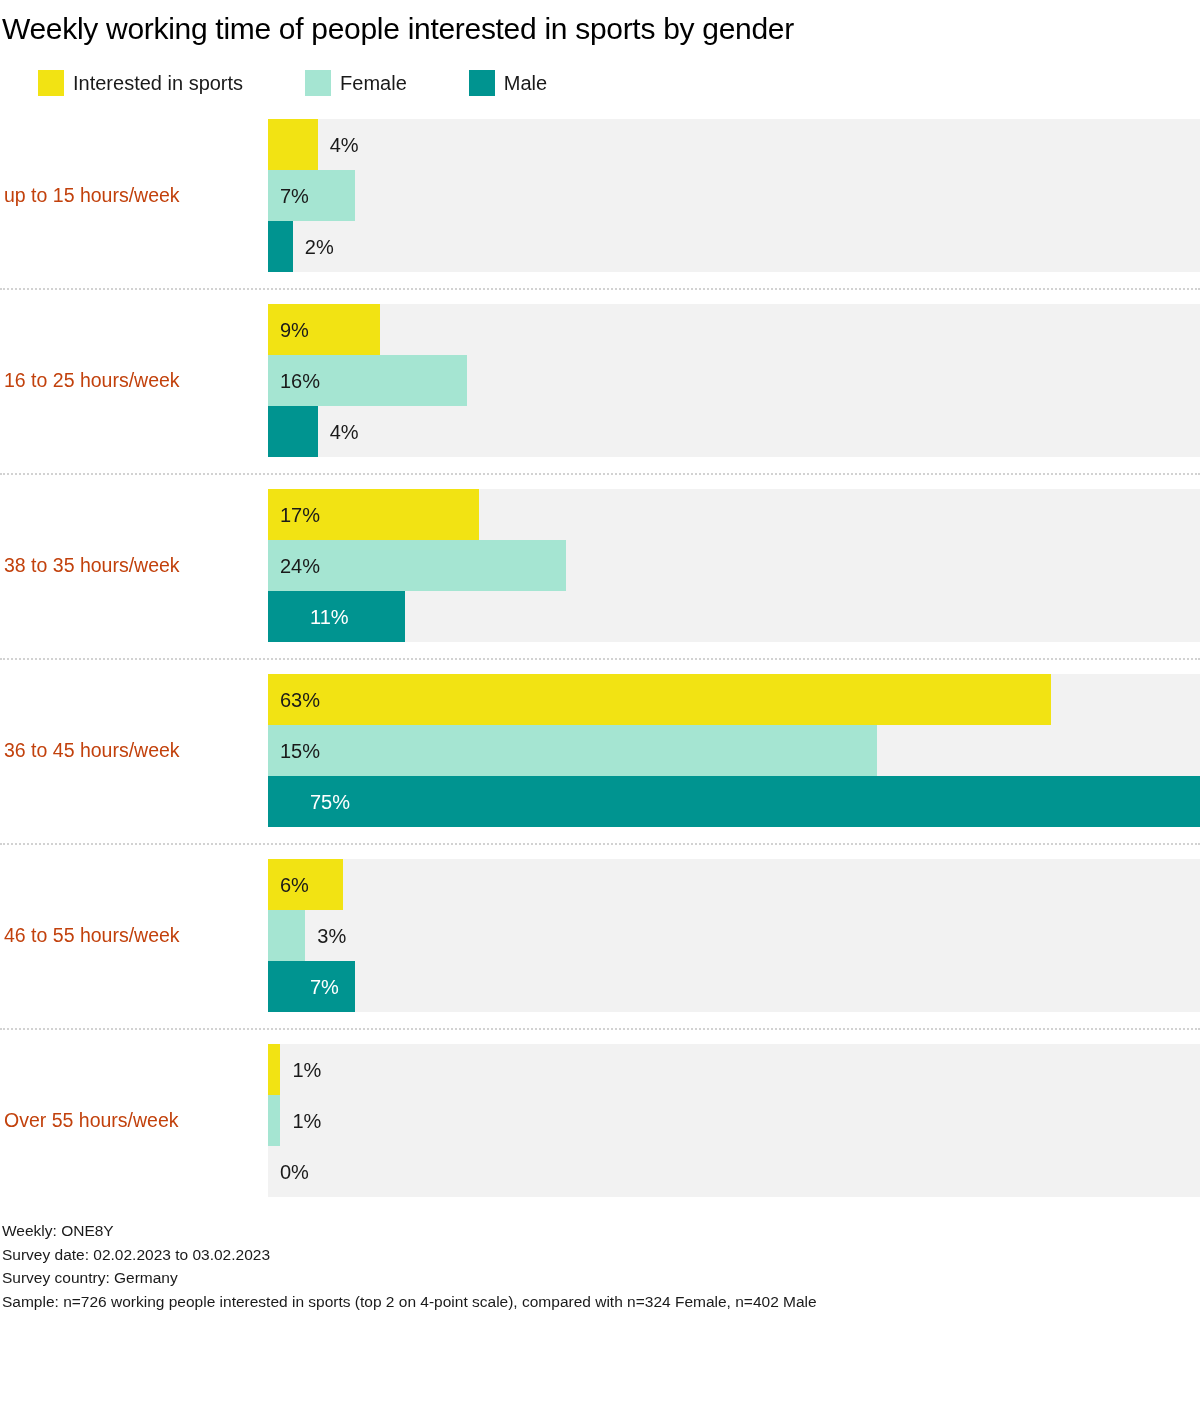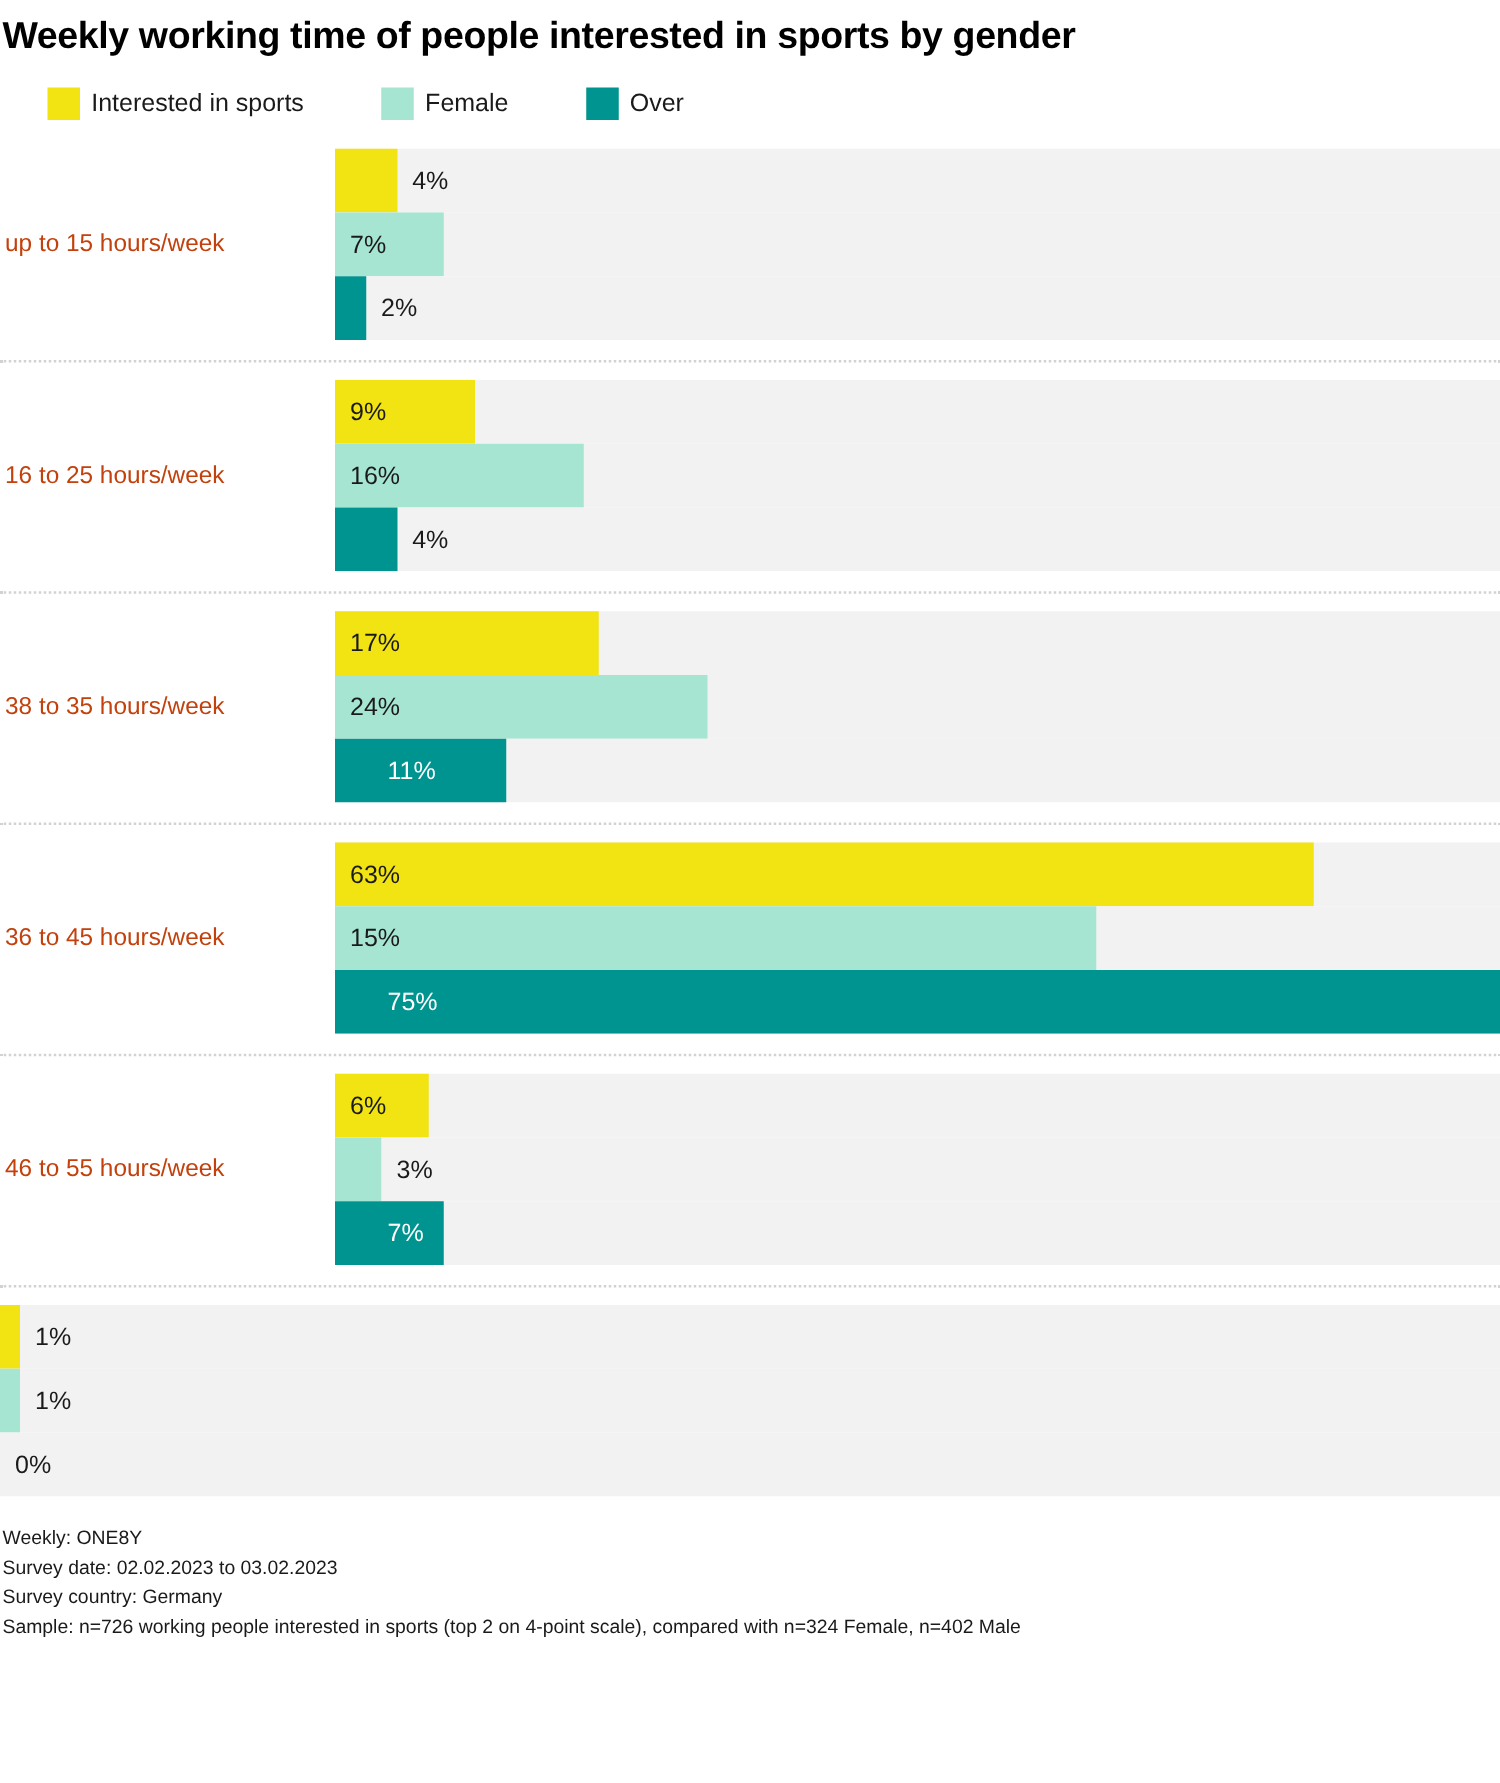--- a/index.html
+++ b/index.html
@@ -13,21 +13,21 @@
     height: 1426px;
     font-family: "Liberation Sans", sans-serif;
     color: #111111;
     position: relative;
     overflow: hidden;
   }
 
   
   .chart-title {
     font-size: 30px;
-    font-weight: bold;
+    font-weight: normal;
     letter-spacing: -0.3px;
     line-height: 1;
     padding: 14px 0 0 2px;
     white-space: nowrap;
     color: #000000;
   }
 
   
   .legend {
     display: flex;
@@ -146,21 +146,21 @@
     <div class="legend-item">
       <span class="legend-swatch" style="background: rgb(242, 227, 19);"></span>
       <span class="legend-label">Interested in sports</span>
     </div>
     <div class="legend-item">
       <span class="legend-swatch" style="background: rgb(165, 229, 210);"></span>
       <span class="legend-label">Female</span>
     </div>
     <div class="legend-item">
       <span class="legend-swatch" style="background: rgb(0, 148, 144);"></span>
-      <span class="legend-label">Over</span>
+      <span class="legend-label">Male</span>
     </div>
   </div>
 
 <div class="plot" id="plot-root">
     <div class="group">
       <div class="cat-label">up to 15 hours/week</div>
       <div class="bars">
         <div class="bar-row">
           <div class="bar-fill" style="width: 5.33333%; background: rgb(242, 227, 19);"></div>
           <span class="bar-value outside" style="left: calc(5.33333% + 12px);">4%</span>
@@ -242,20 +242,21 @@
           <span class="bar-value outside" style="left: calc(4% + 12px);">3%</span>
         </div>
         <div class="bar-row">
           <div class="bar-fill" style="width: 9.33333%; background: rgb(0, 148, 144);"></div>
           <span class="bar-value inside on-dark">7%</span>
         </div>
       </div>
     </div>
     <div class="group-sep"></div>
     <div class="group">
+      <div class="cat-label">Over 55 hours/week</div>
       <div class="bars">
         <div class="bar-row">
           <div class="bar-fill" style="width: 1.33333%; background: rgb(242, 227, 19);"></div>
           <span class="bar-value outside" style="left: calc(1.33333% + 12px);">1%</span>
         </div>
         <div class="bar-row">
           <div class="bar-fill" style="width: 1.33333%; background: rgb(165, 229, 210);"></div>
           <span class="bar-value outside" style="left: calc(1.33333% + 12px);">1%</span>
         </div>
         <div class="bar-row">

